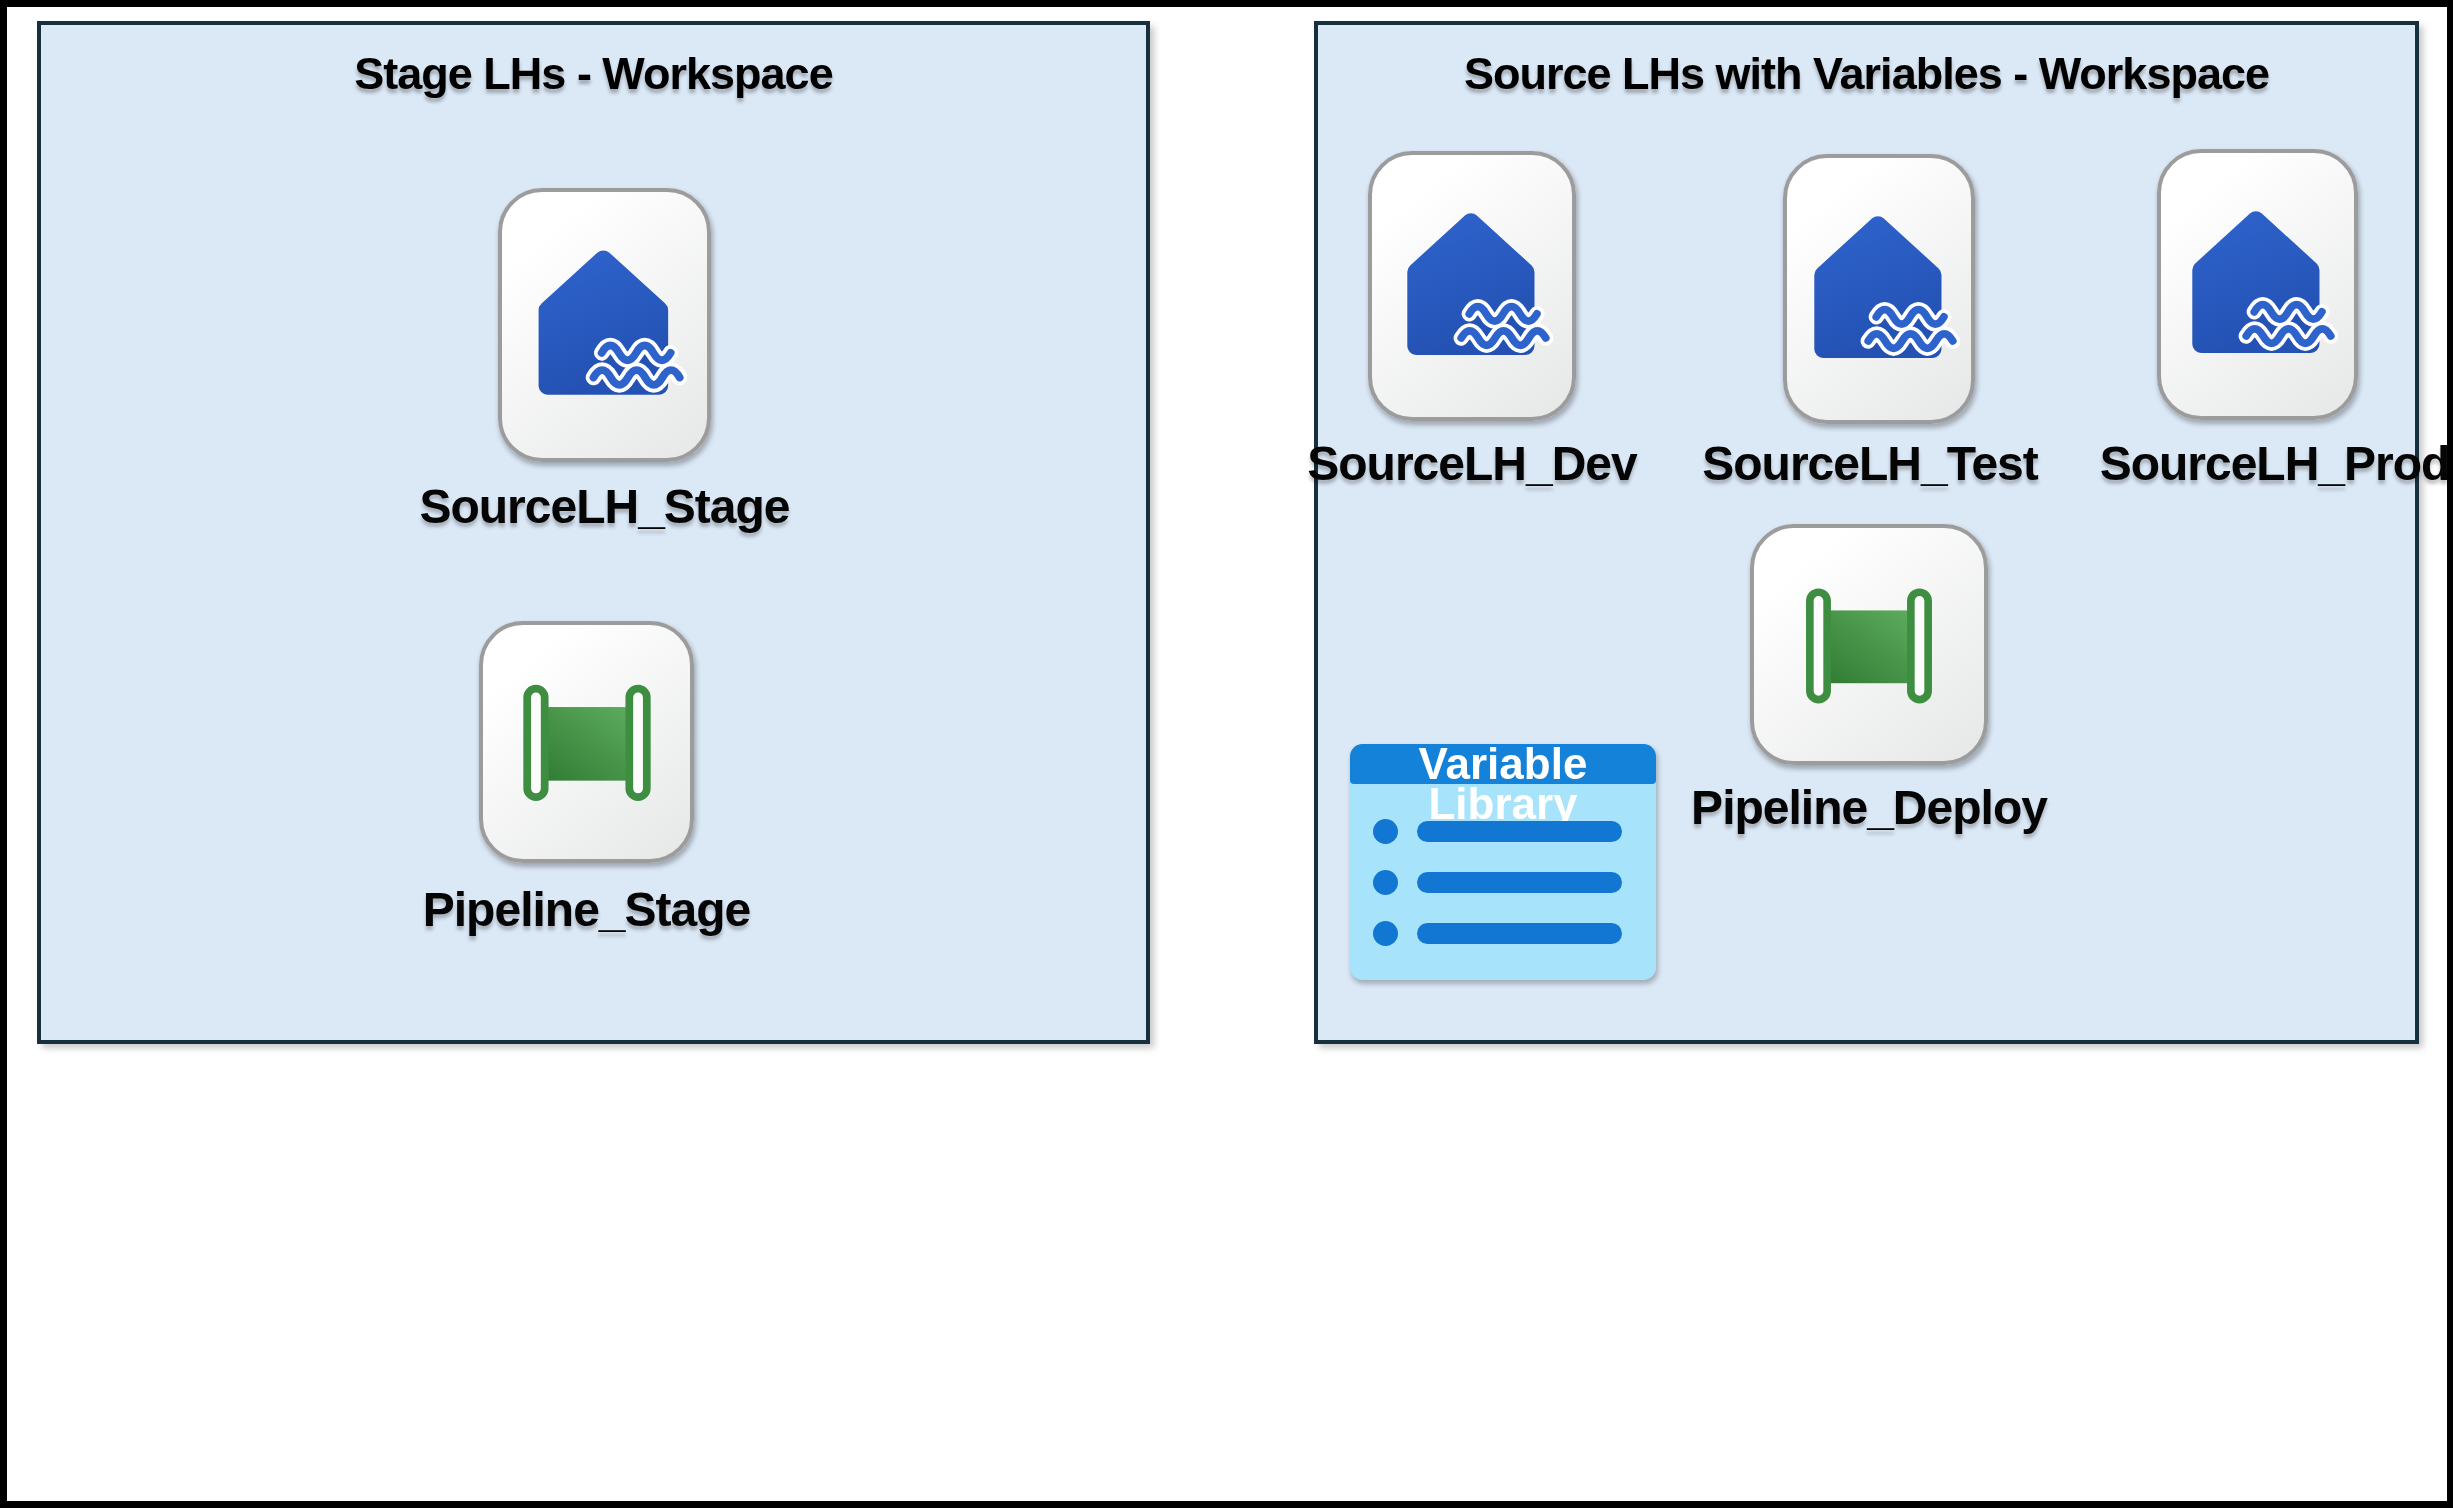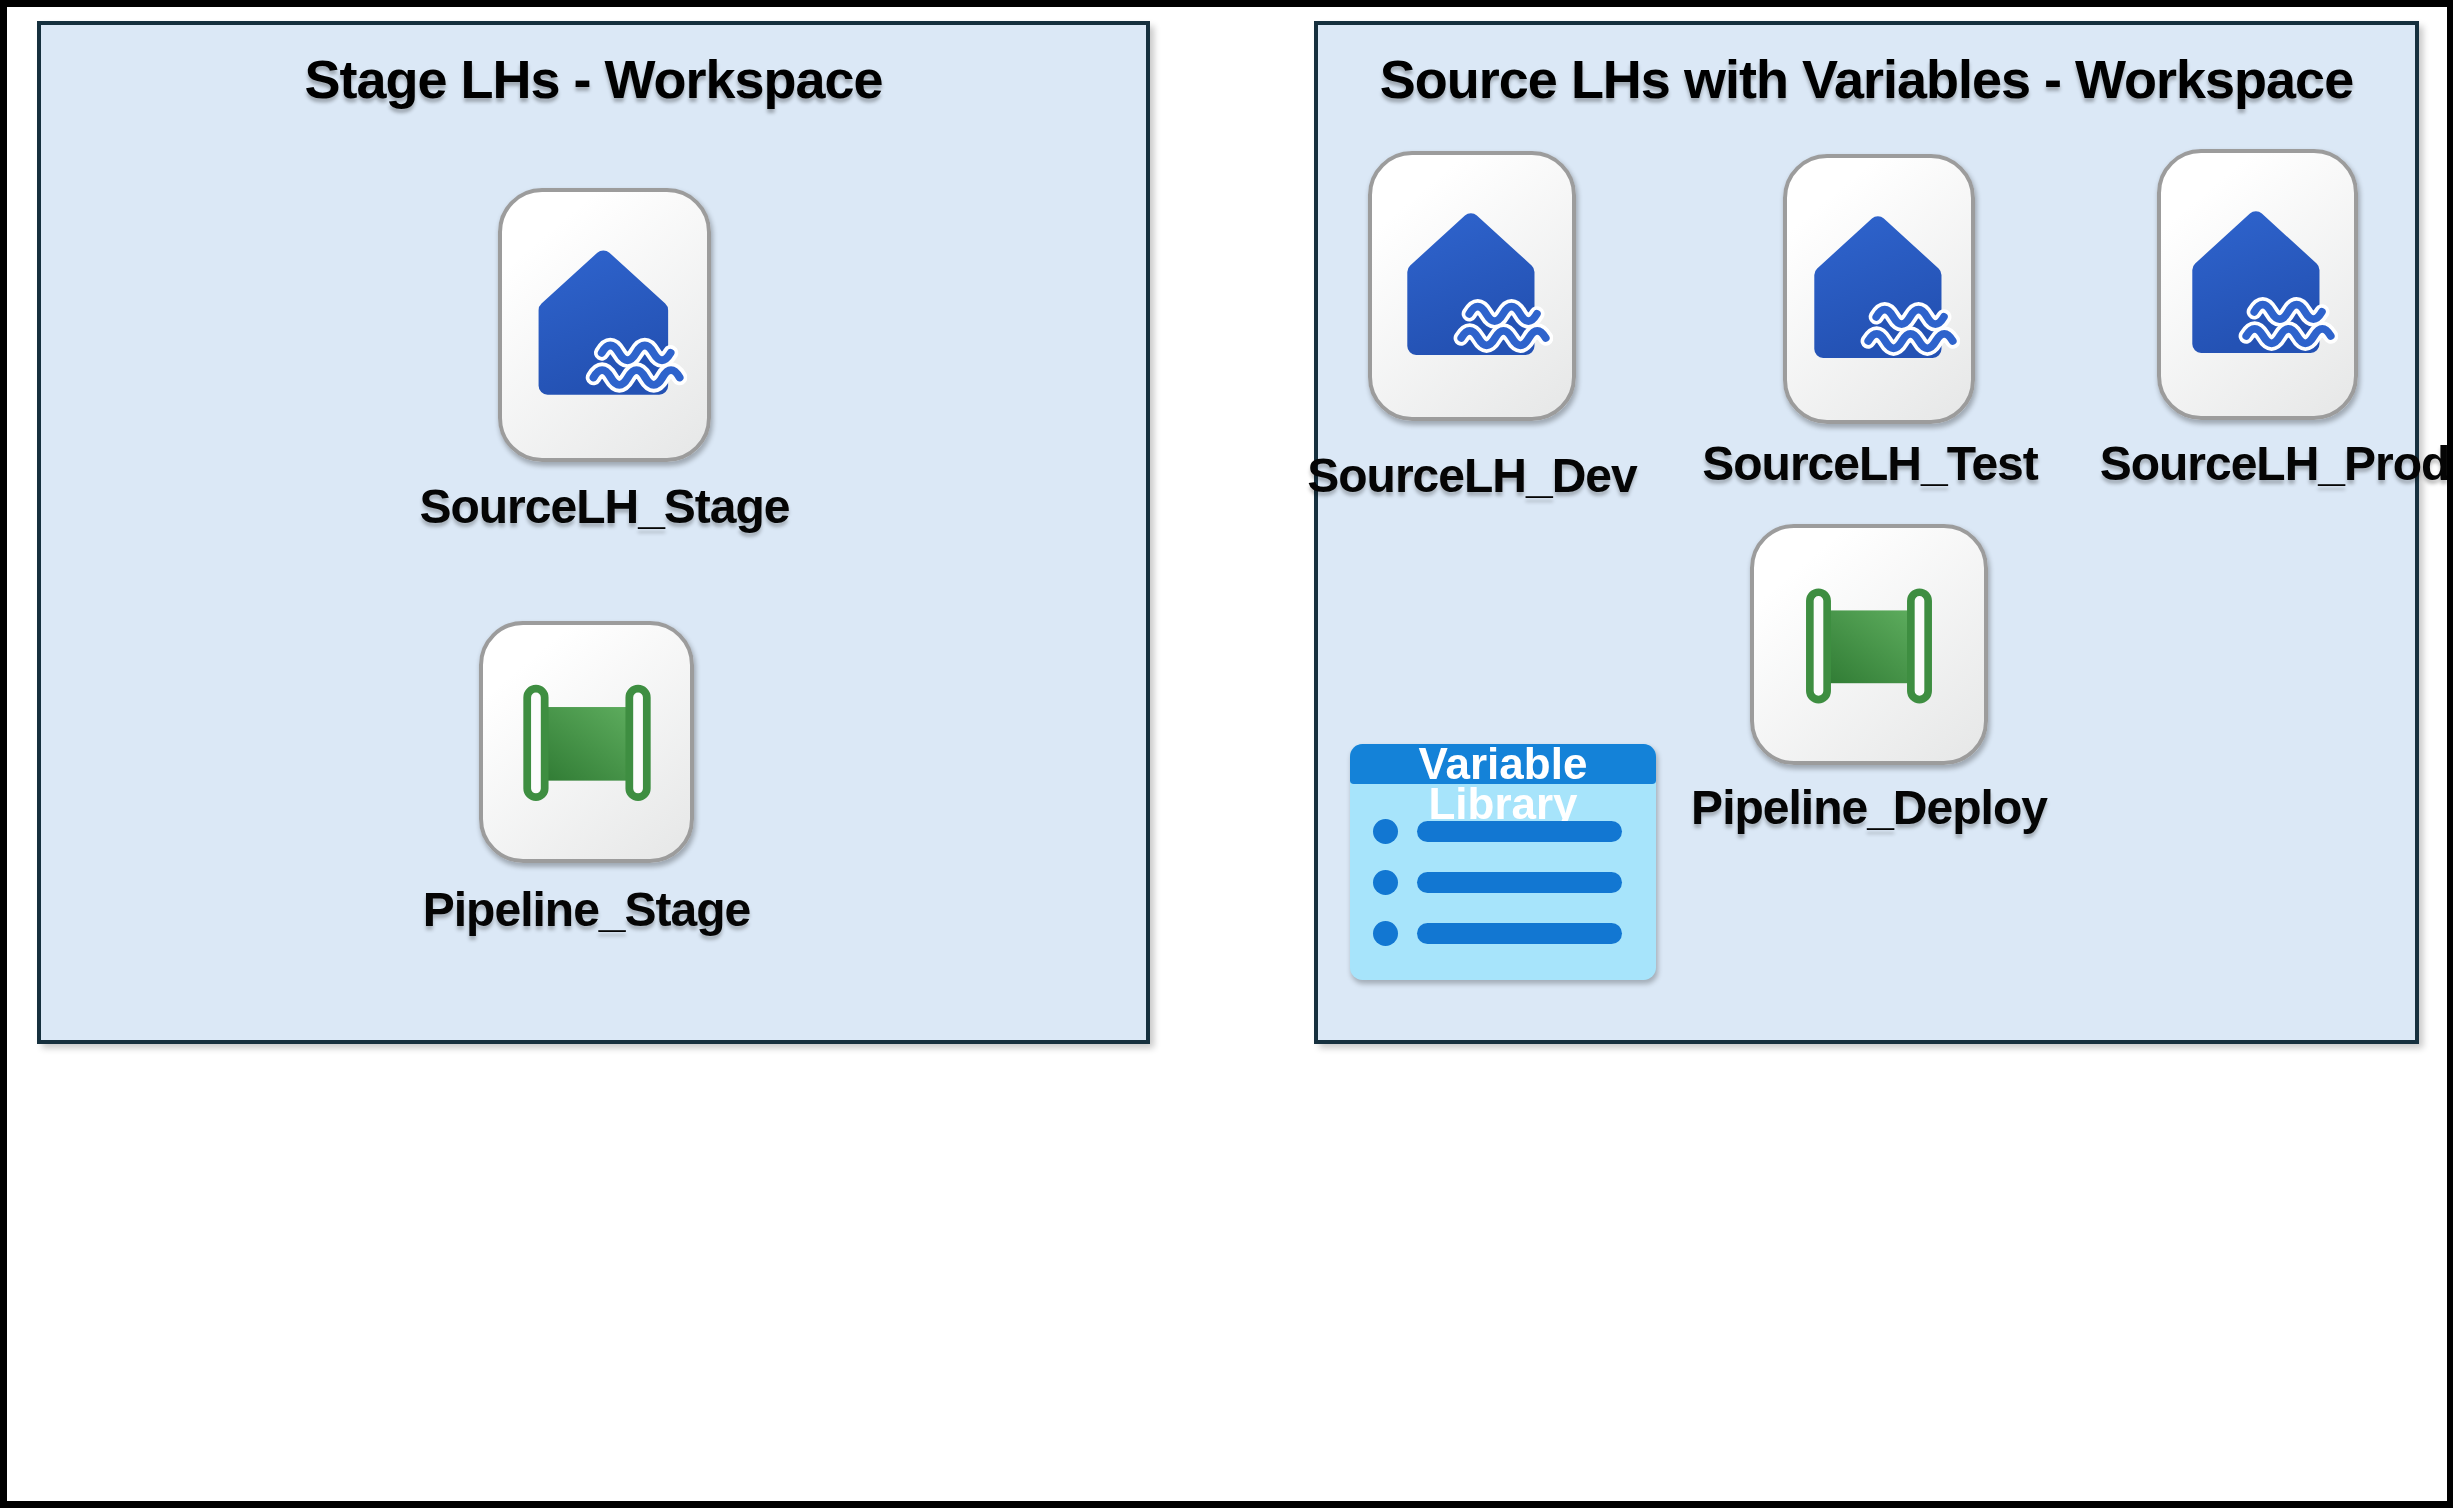--- a/index.html
+++ b/index.html
@@ -23,21 +23,21 @@
     box-shadow: 4.8px 4.8px 6.7px rgba(0,0,0,0.22);
   }
   .workspace.left  { left: 30px;  top: 14.3px; width: 1113px; height: 1023px; }
   .workspace.right { left: 1307px; top: 14.3px; width: 1105px; height: 1023px; }
 
   .ws-title {
     position: absolute;
     top: 23px; left: 0; width: 100%;
     margin: 0;
     text-align: center;
-    font-size: 54px;
+    font-size: 45px;
     font-weight: bold;
     color: #000;
     letter-spacing: -1px;
     text-shadow: 0 3.8px 3.8px rgba(0,0,0,0.28);
     white-space: nowrap;
   }
 
   
   .item { position: absolute; }
   .item-label {
@@ -188,21 +188,21 @@
 
   <section class="workspace right">
     <h2 class="ws-title">Source LHs with Variables - Workspace</h2>
 
     <div class="item" style="left:50px; top:126px; width:208px; height:270px;">
       <div class="card">
         <svg class="icon" width="161" height="161" viewBox="0 0 168 168">
           <use href="#sym-lakehouse"></use>
         </svg>
       </div>
-      <div class="item-label" style="top:285px;margin-top:12px;">SourceLH_Dev</div>
+      <div class="item-label" style="top:285px;">SourceLH_Dev</div>
     </div>
 
     <div class="item" style="left:447px; top:129px; width:210px; height:270px;padding-left:18px;">
       <div class="card">
         <svg class="icon" width="161" height="161" viewBox="0 0 168 168">
           <use href="#sym-lakehouse"></use>
         </svg>
       </div>
       <div class="item-label" style="top:282px;">SourceLH_Test</div>
     </div>

